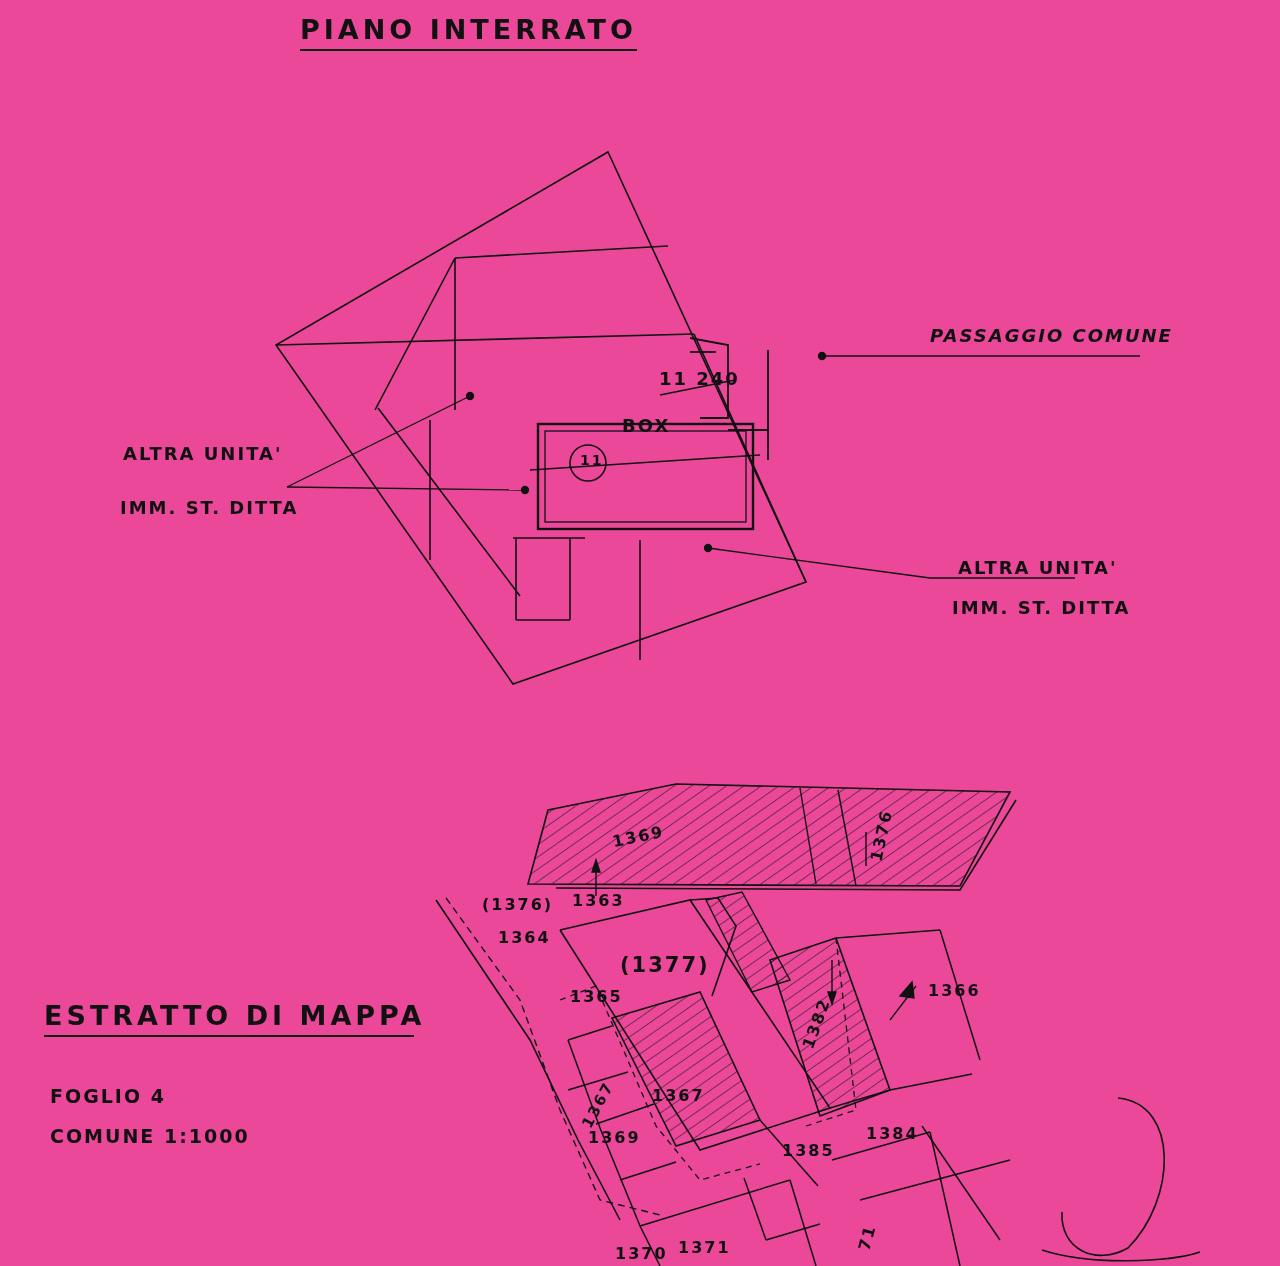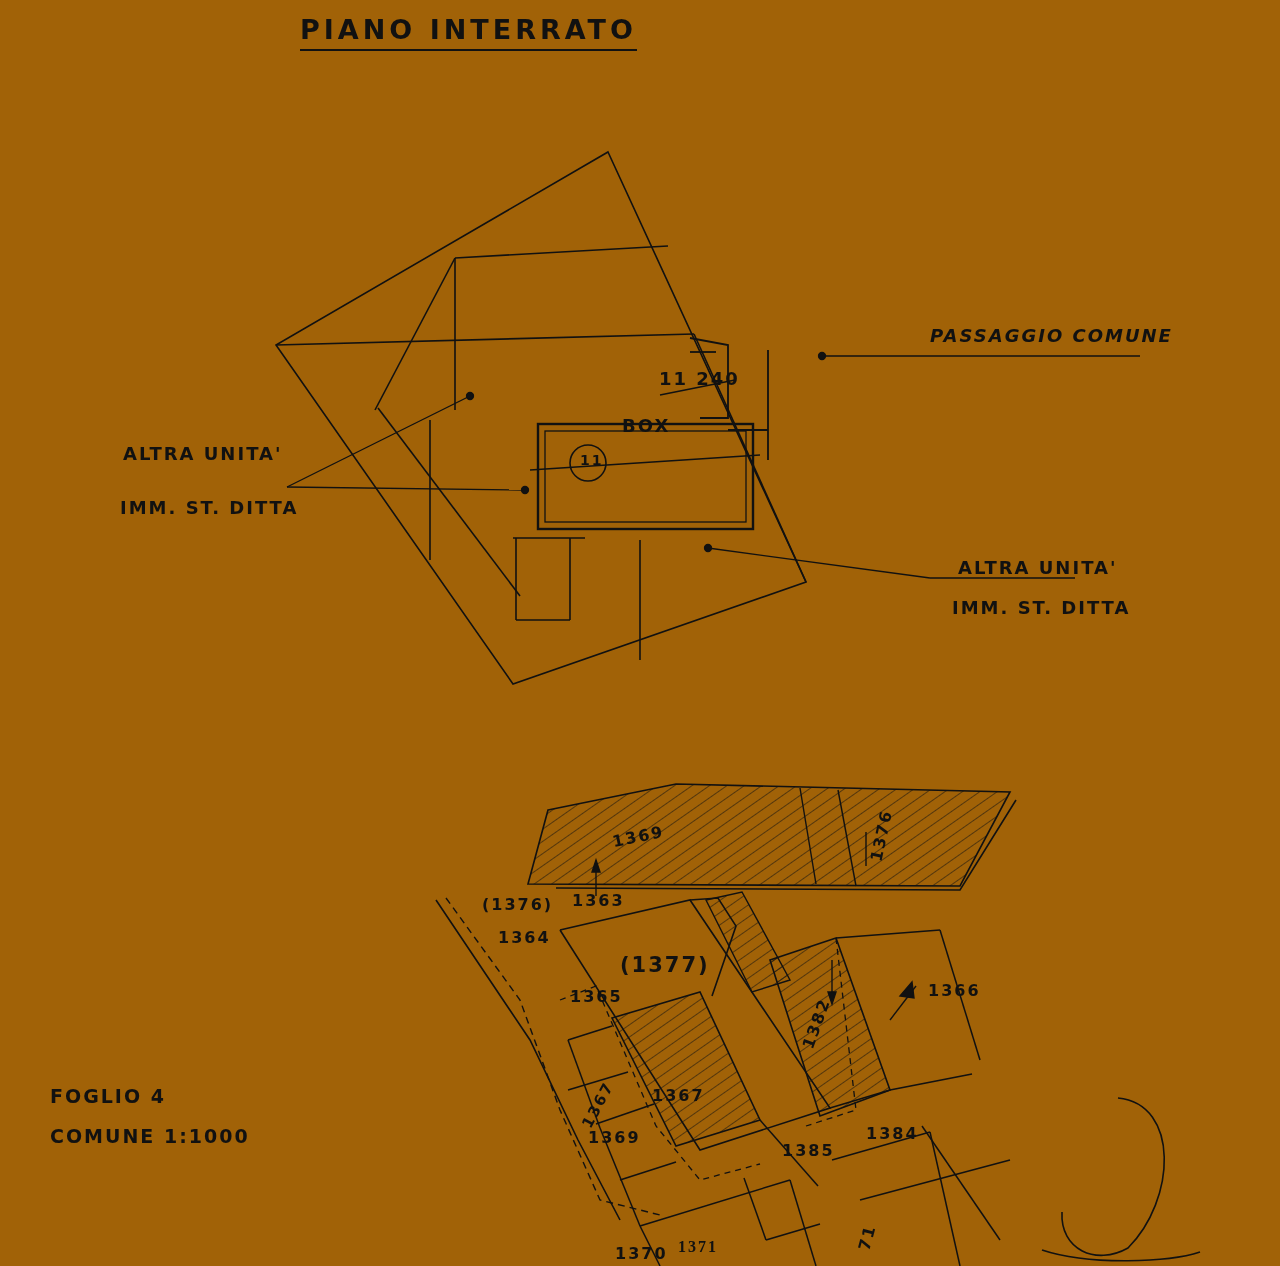--- a/index.html
+++ b/index.html
@@ -1,32 +1,33 @@
 <!DOCTYPE html>
 <html><head>
 <meta charset="utf-8">
 <style>
   html,body{margin:0;padding:0;background:#ffffff;}
   body{width:1280px;height:1266px;position:relative;overflow:hidden;
        font-family:"DejaVu Sans",sans-serif;color:#111;}
-  .sheet{position:absolute;left:0;top:0;width:1280px;height:1266px;background:#a16207;}
+  .sheet{position:absolute;left:0;top:0;width:1280px;height:1266px;background:#ec4899;}
   .hand{font-family:"DejaVu Sans",sans-serif;font-weight:600;letter-spacing:2px;}
   .lbl{position:absolute;white-space:nowrap;}
   .title{position:absolute;white-space:nowrap;font-weight:700;letter-spacing:4px;}
   .ul{border-bottom:2px solid #111;padding-bottom:4px;}
   svg{position:absolute;left:0;top:0;}
   .stroke{fill:none;stroke:#111;}
 </style>
 </head>
 <body>
 
 <div class="sheet">
 
   <div class="title hand ul" style="left:300px;top:14px;font-size:27px;">PIANO INTERRATO</div>
 
+  <div class="title hand ul" style="left:44px;top:1000px;font-size:27px;width:370px;">ESTRATTO DI MAPPA</div>
 
   <div class="lbl hand" style="left:50px;top:1085px;font-size:19px;">FOGLIO 4</div>
 
   <div class="lbl hand" style="left:50px;top:1125px;font-size:19px;">COMUNE 1:1000</div>
 
   <svg width="1280" height="1266">
     <g class="stroke" stroke-width="1.6">
 
       <polygon points="608,152 806,582 513,684 276,345 608,152"></polygon>
 
@@ -165,17 +166,17 @@
     <div class="lbl hand" style="left:620px;top:953px;font-size:21px;">(1377)</div>
     <div class="lbl hand" style="left:570px;top:987px;font-size:16px;">1365</div>
     <div class="lbl hand" style="left:928px;top:981px;font-size:16px;">1366</div>
     <div class="lbl hand" style="left:790px;top:1014px;font-size:16px;transform:rotate(-70deg);">1382</div>
     <div class="lbl hand" style="left:573px;top:1096px;font-size:15px;transform:rotate(-62deg);">1367</div>
     <div class="lbl hand" style="left:652px;top:1086px;font-size:16px;">1367</div>
     <div class="lbl hand" style="left:588px;top:1128px;font-size:16px;">1369</div>
     <div class="lbl hand" style="left:776px;top:1141px;font-size:16px;margin-left:6px;">1385</div>
     <div class="lbl hand" style="left:866px;top:1124px;font-size:16px;">1384</div>
     <div class="lbl hand" style="left:615px;top:1244px;font-size:16px;">1370</div>
-    <div class="lbl hand" style="left:678px;top:1238px;font-size:16px;font-family:Liberation Serif, serif;">1371</div>
+    <div class="lbl hand" style="left:678px;top:1238px;font-size:16px;">1371</div>
     <div class="lbl hand" style="left:854px;top:1228px;font-size:16px;transform:rotate(-75deg);">71</div>
   </div>
 
 </div>
 
 </body></html>

